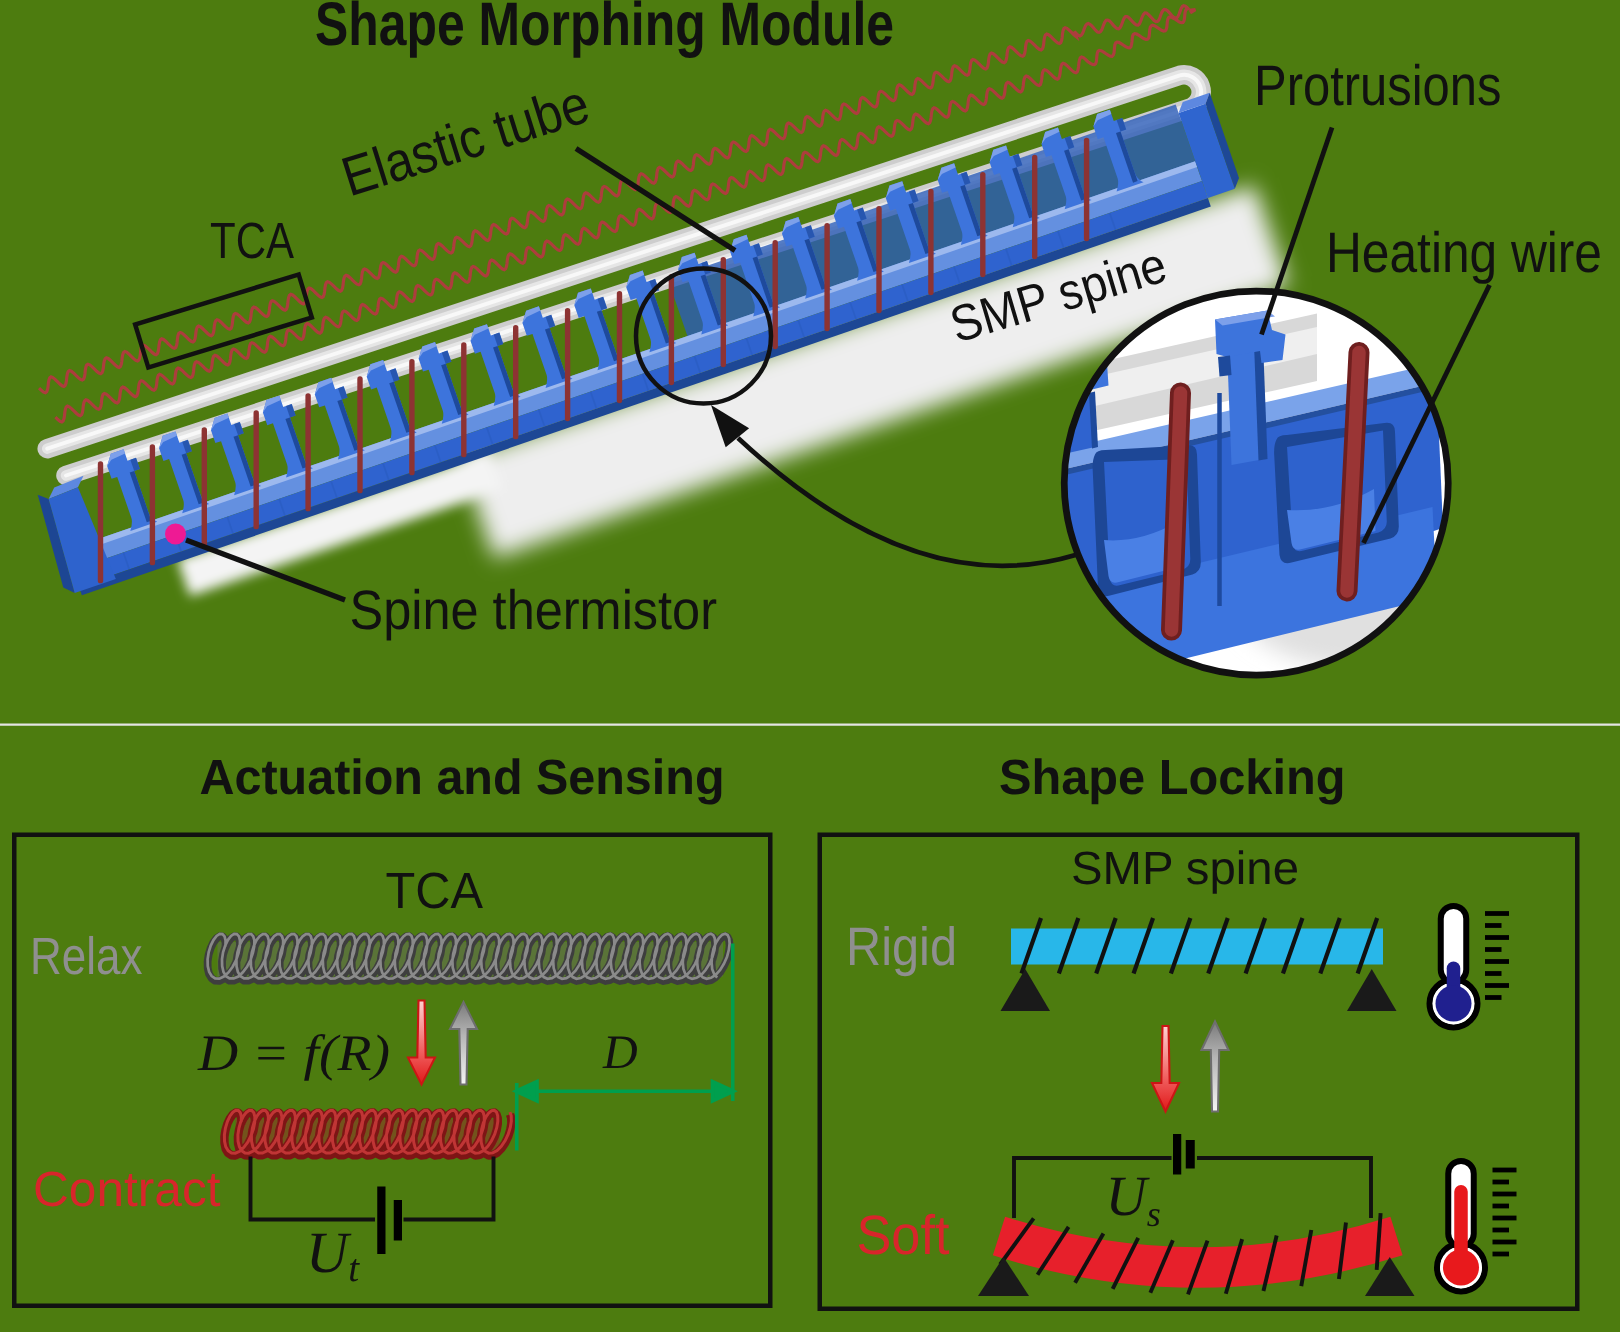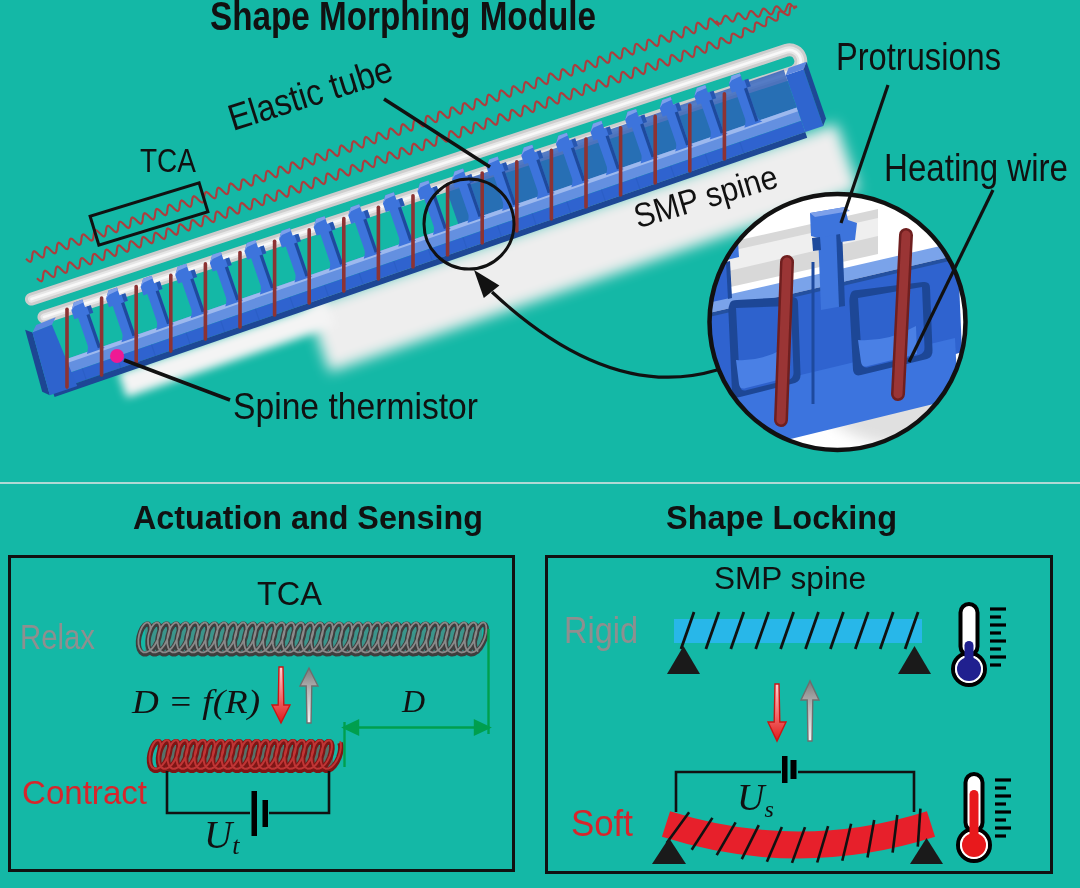--- a/index.html
+++ b/index.html
@@ -1,16 +1,16 @@
 <!DOCTYPE html>
 <html><head>
 <meta charset="utf-8">
 <style>
 html,body{margin:0;padding:0;background:#fff;}
-#page{position:relative;width:1080px;height:888px;overflow:hidden;background:#14b8a6;}
+#page{position:relative;width:1080px;height:888px;overflow:hidden;background:#4d7c0f;}
 </style>
 </head>
 <body>
 <div id="page">
 <svg width="1080" height="888" viewBox="0 0 1080 888">
 <defs>
 <linearGradient id="redArr" x1="0" y1="0" x2="0" y2="1">
  <stop offset="0" stop-color="#ffd2d2"></stop>
           <stop offset="0.55" stop-color="#f26a6a"></stop>
           <stop offset="1" stop-color="#e11818"></stop>

